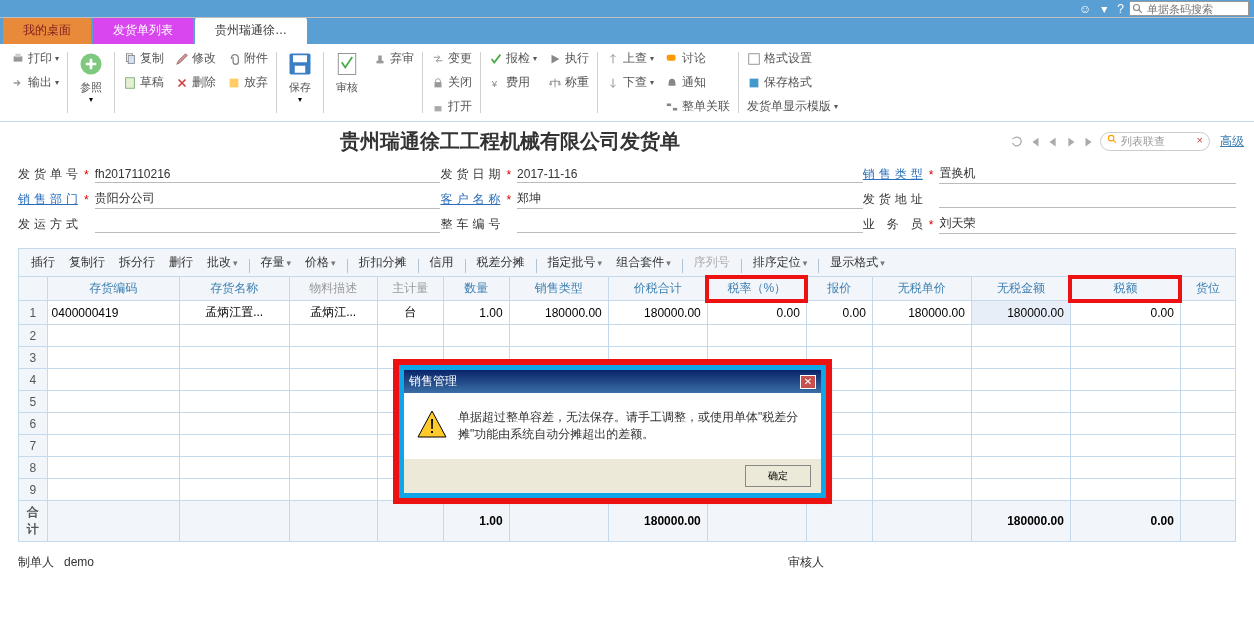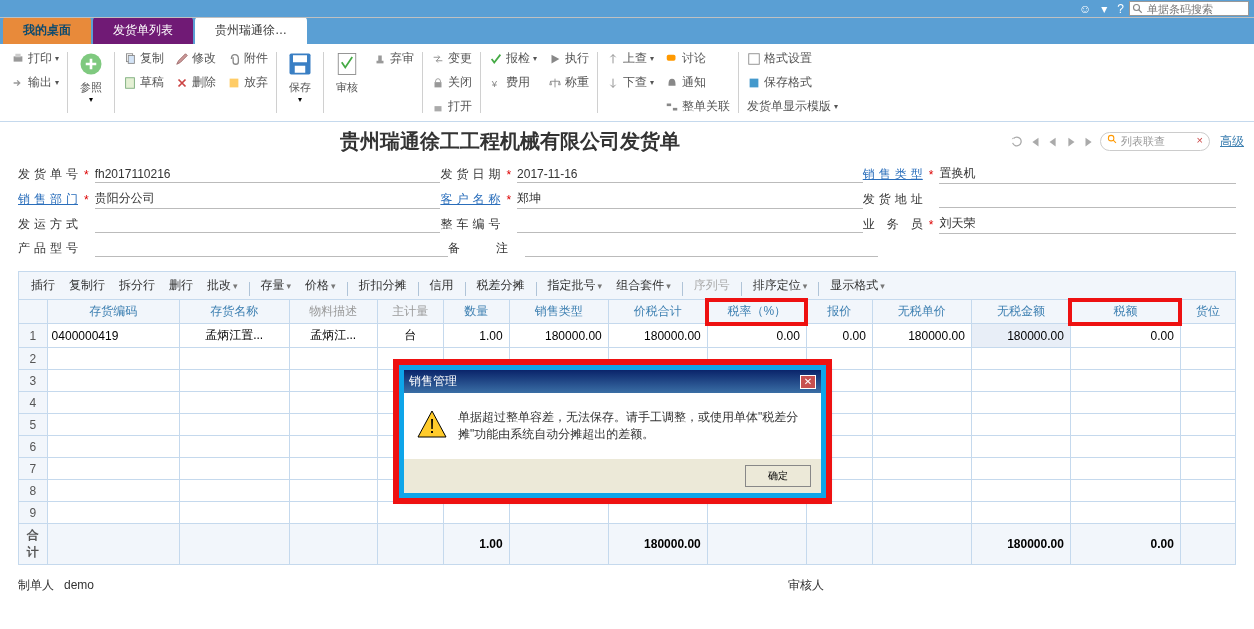--- a/index.html
+++ b/index.html
@@ -9,22 +9,22 @@
 .topbar { background: #5a9fd4; height: 18px; border-bottom: 1px solid #c0c0c0; position: relative; }
 .topbar-right { position: absolute; right: 0; top: 0; height: 17px; display: flex; align-items: center; padding-right: 5px; }
 .topbar-right .icon { margin: 0 5px; color: #fff; cursor: pointer; }
 .search-box { background: #fff; border: 1px solid #999; height: 15px; width: 120px; display: flex; align-items: center; padding: 0 2px; font-size: 11px; }
 .search-box svg { width: 12px; height: 12px; margin-right: 3px; }
 .search-box input { border: none; outline: none; width: 90px; font-size: 11px; color: #999; }
 
 
 .tabs { background: #5a9fd4; height: 26px; display: flex; align-items: flex-end; padding-left: 3px; }
 .tab { padding: 5px 20px; margin-right: 2px; border-radius: 4px 4px 0 0; font-size: 12px; cursor: pointer; }
-.tab.orange { background: #e88a3a; color: #0c4a6e; font-weight: bold; }
-.tab.blue { background: #701a75; color: #fff; }
+.tab.orange { background: #e88a3a; color: #7f1d1d; }
+.tab.blue { background: #d946ef; color: #fff; }
 .tab.active { background: #fff; color: #333; }
 
 
 .toolbar { background: #fff; border-bottom: 1px solid #c5d9ed; padding: 4px 6px; display: flex; align-items: flex-start; gap: 1px; }
 .tool-group { display: flex; flex-direction: column; gap: 3px; padding: 0 3px; }
 .tool-btn { display: flex; align-items: center; gap: 3px; color: #555; cursor: pointer; padding: 2px; font-size: 12px; white-space: nowrap; }
 .tool-btn svg { width: 14px; height: 14px; }
 .tool-btn-big { display: flex; flex-direction: column; align-items: center; padding: 2px 6px; cursor: pointer; text-align: center; }
 .tool-btn-big svg { width: 28px; height: 28px; }
 .tool-btn-big .label { font-size: 11px; color: #555; margin-top: 2px; }
@@ -392,32 +392,20 @@
       </div>
     <div class="form-cell c2">
         <span class="lbl">整车编号</span>
         <span class="ast" style="visibility:hidden">*</span>
         <span class="val"></span>
       </div>
     <div class="form-cell c3">
         <span class="lbl">业 务 员</span>
         <span class="ast">*</span>
         <span class="val">刘天荣</span>
-      </div>
-  </div>
-  <div class="form-row">
-    <div class="form-cell c1">
-        <span class="lbl">产品型号</span>
-        <span class="ast" style="visibility:hidden">*</span>
-        <span class="val"></span>
-      </div>
-    <div class="form-cell c2">
-        <span class="lbl">备注</span>
-        <span class="ast" style="visibility:hidden">*</span>
-        <span class="val"></span>
       </div>
   </div>
 </div>
 
 <div class="action-bar">
   <span class="act">插行</span>
   <span class="act">复制行</span>
   <span class="act">拆分行</span>
   <span class="act">删行</span>
   <span class="act drop">批改</span>

